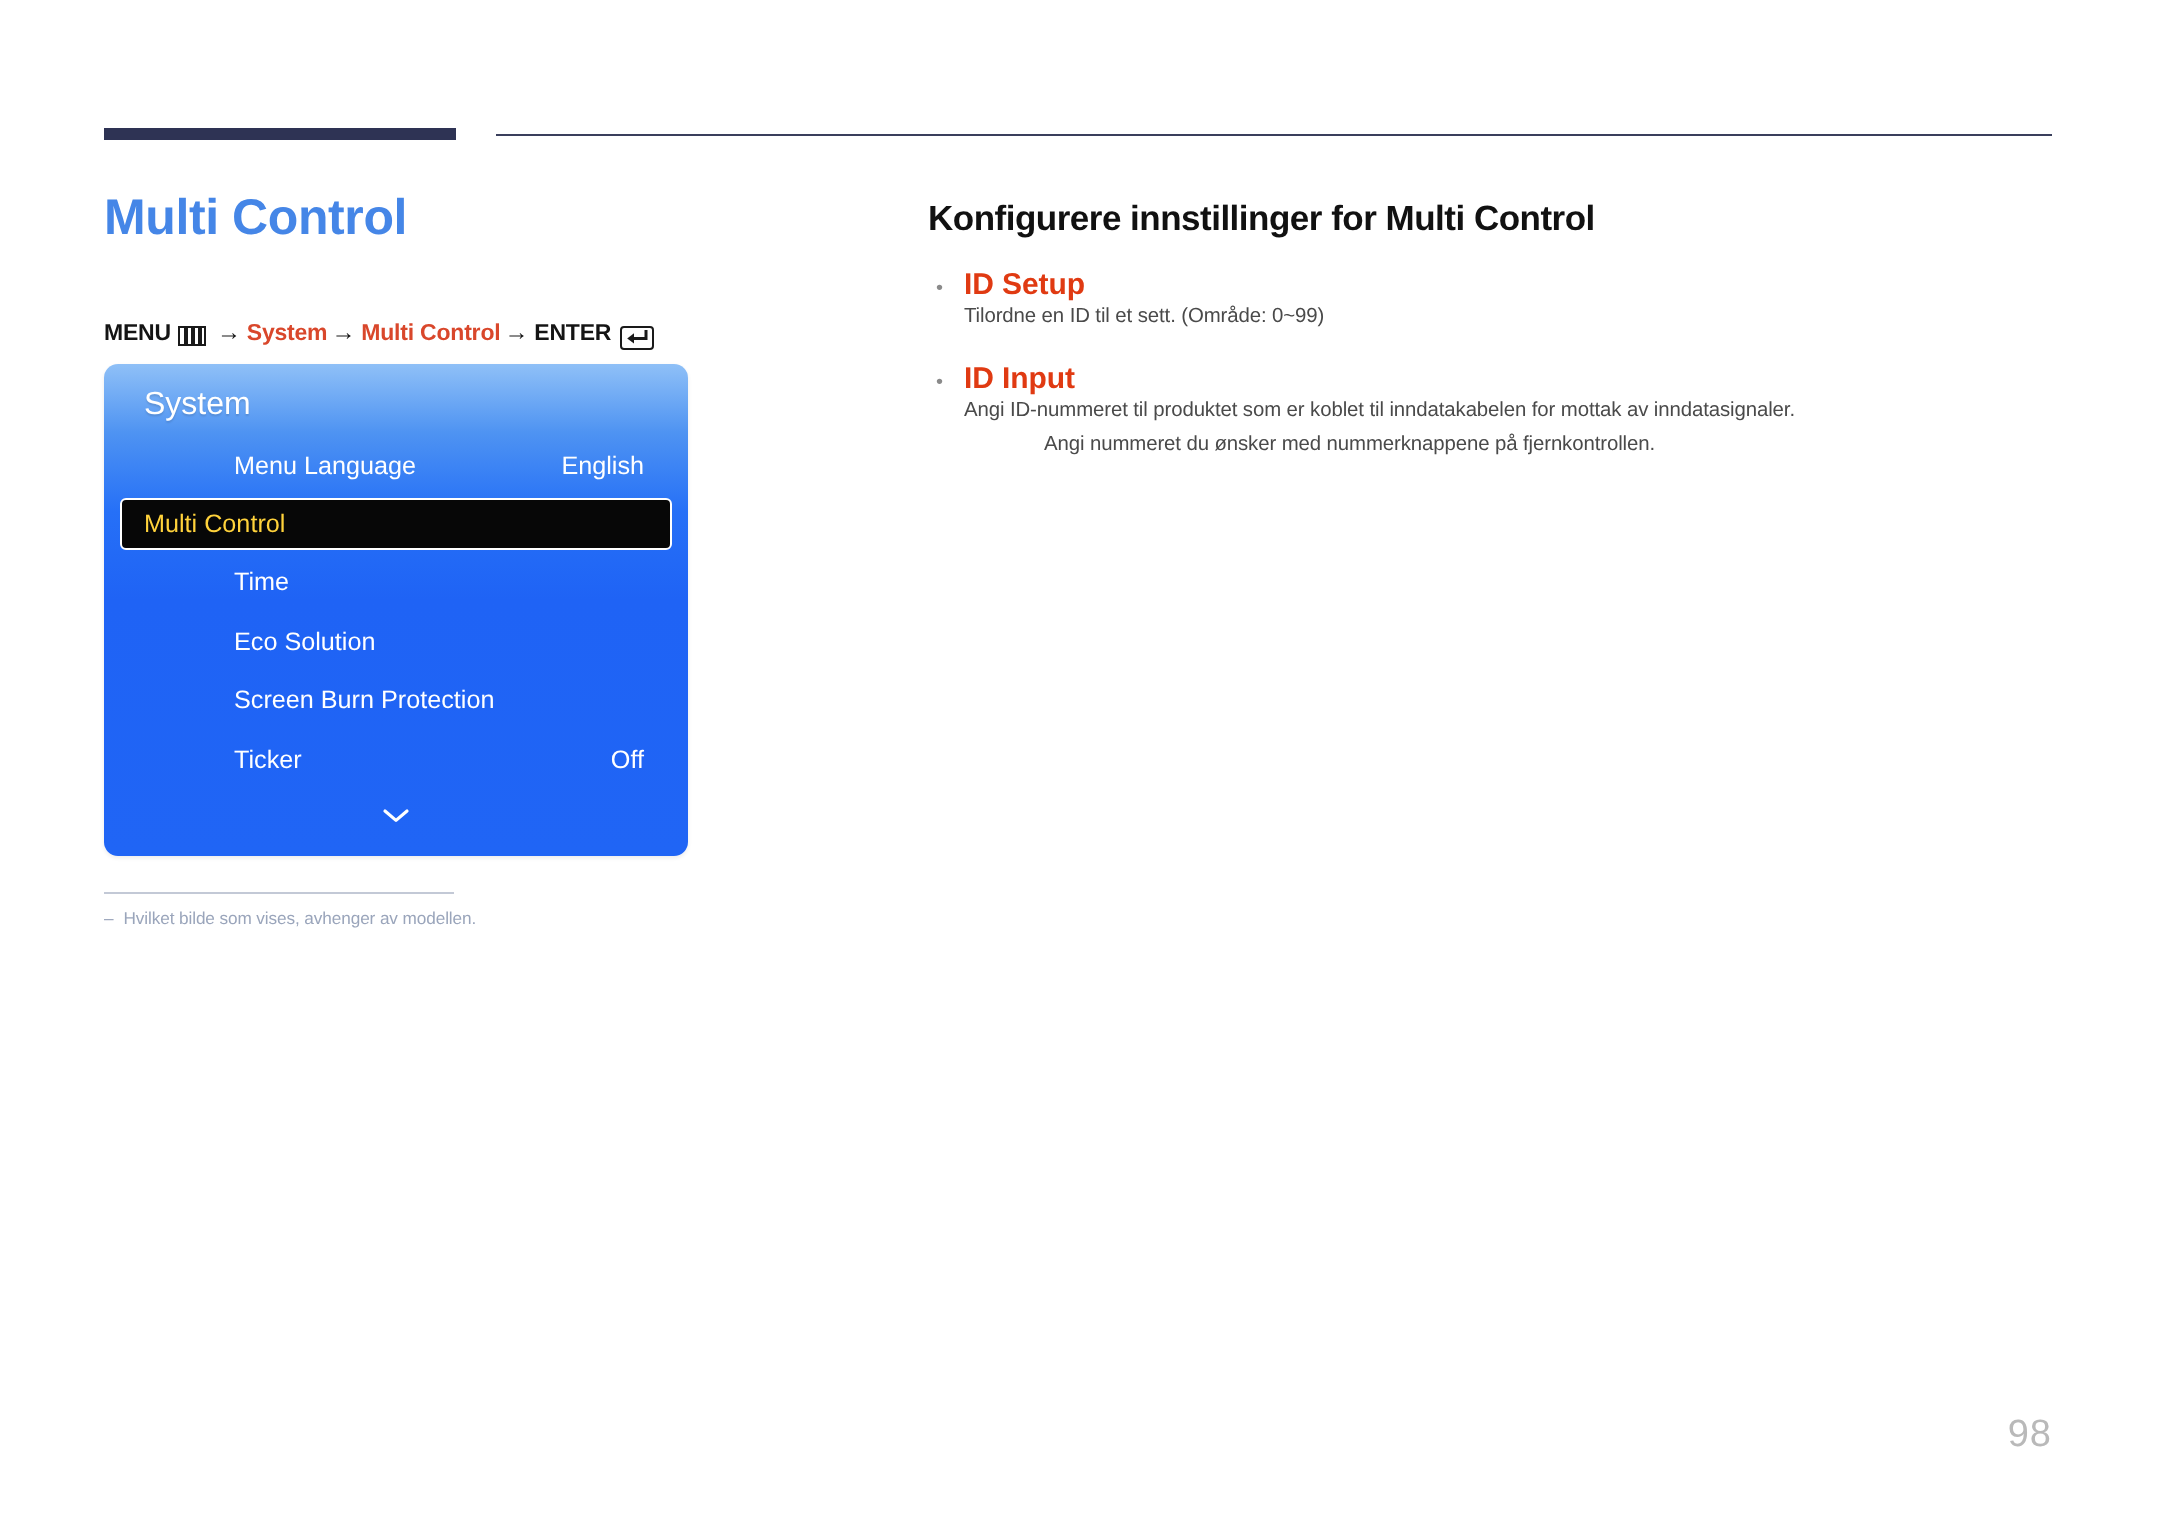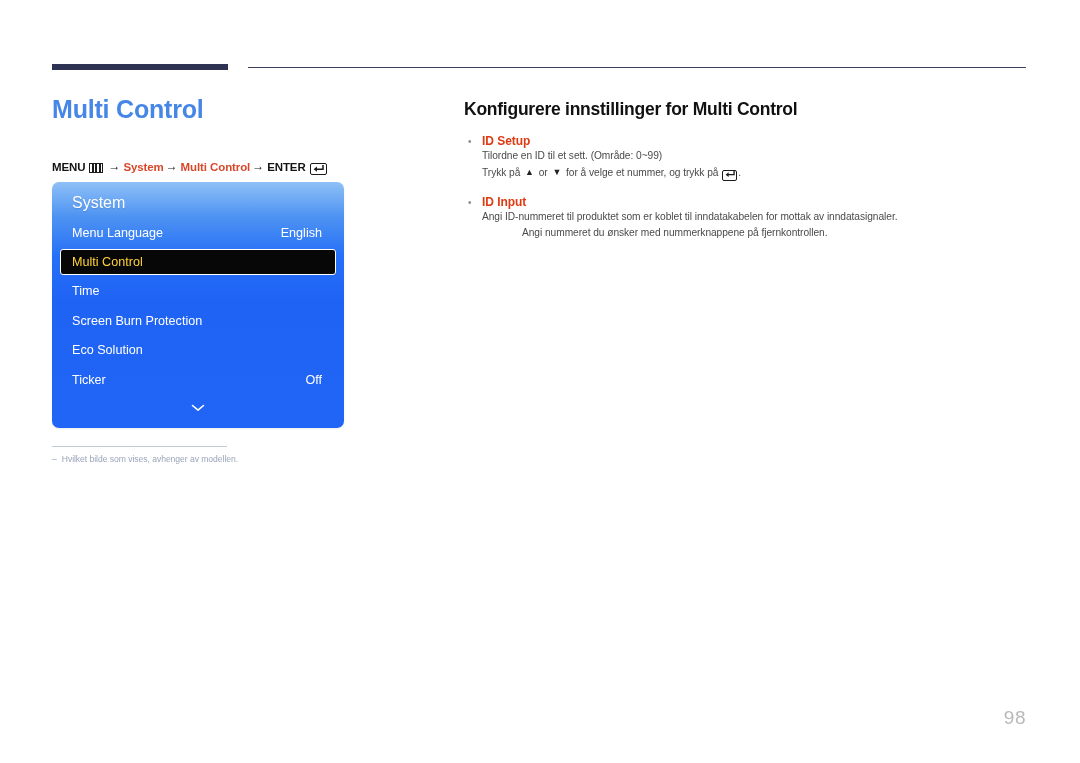--- a/index.html
+++ b/index.html
@@ -131,20 +131,21 @@
   }
   .osd-row {
     height: 29.5px;
     display: flex;
     align-items: center;
     justify-content: space-between;
     padding: 0 22px 0 20px;
     color: #ffffff;
     font-size: 12.6px;
     box-sizing: border-box;
+    margin-left: 45px;
   }
   .osd-row.selected {
     background: #070707;
     border: 1.6px solid #ffffff;
     border-radius: 3px;
     height: 26px;
     margin: 1.5px 8px;
     padding: 0 14px 0 11px;
     color: #ffd23b;
   }
@@ -208,21 +209,21 @@
   .bullet-dot {
     width: 18px;
     flex: 0 0 18px;
     color: #8a8a8a;
     font-size: 10px;
     line-height: 1;
     padding-left: 4px;
     box-sizing: border-box;
   }
   .bullet-label {
-    font-size: 12px;
+    font-size: 15px;
     font-weight: bold;
     color: #e03a12;
     letter-spacing: -0.05px;
   }
   .bullet-body { padding-left: 18px; }
   .bullet-line {
     font-size: 10.2px;
     color: #4a4a4a;
     line-height: 1.65;
     letter-spacing: -0.05px;
@@ -293,25 +294,25 @@
         </div>
         <div class="osd-row selected">
           <span class="lab">Multi Control</span>
           <span class="val"></span>
         </div>
         <div class="osd-row">
           <span class="lab">Time</span>
           <span class="val"></span>
         </div>
         <div class="osd-row">
+          <span class="lab">Eco Solution</span>
+          <span class="val"></span>
+        </div>
+        <div class="osd-row">
           <span class="lab">Screen Burn Protection</span>
-          <span class="val"></span>
-        </div>
-        <div class="osd-row">
-          <span class="lab">Eco Solution</span>
           <span class="val"></span>
         </div>
         <div class="osd-row">
           <span class="lab">Ticker</span>
           <span class="val">Off</span>
         </div>
       </div>
     <div class="osd-footer">
       <svg class="chev" viewBox="0 0 14 8">
         <path d="M1.5 1.5 L7 6.2 L12.5 1.5" stroke="#ffffff" stroke-width="1.6" fill="none" stroke-linecap="round" stroke-linejoin="round"></path>
@@ -331,34 +332,20 @@
     <h2 class="section-title">Konfigurere innstillinger for Multi Control</h2>
     <div class="bullets">
         <div class="bullet">
           <div class="bullet-head">
             <span class="bullet-dot">•</span>
             <span class="bullet-label">ID Setup</span>
           </div>
           <div class="bullet-body">
             <div class="bullet-line">
               <span style="white-space: pre;">Tilordne en ID til et sett. (Område: 0~99)</span>
-            </div>
-            <div class="bullet-line">
-              <span style="white-space: pre;">Trykk på </span>
-              <span class="tri">▲</span>
-              <span style="white-space: pre;"> or </span>
-              <span class="tri">▼</span>
-              <span style="white-space: pre;"> for å velge et nummer, og trykk på </span>
-              <span class="inline-enter">
-                <svg width="12" height="9" viewBox="0 0 13 10" aria-hidden="true">
-                  <path d="M11 1 L11 5.2 L4 5.2" stroke="#1a1a1a" stroke-width="1.5" fill="none"></path>
-                  <path d="M5 2.6 L1.6 5.2 L5 7.8 Z" fill="#1a1a1a"></path>
-                </svg>
-              </span>
-              <span style="white-space: pre;">.</span>
             </div>
           </div>
         </div>
         <div class="bullet">
           <div class="bullet-head">
             <span class="bullet-dot">•</span>
             <span class="bullet-label">ID Input</span>
           </div>
           <div class="bullet-body">
             <div class="bullet-line">

